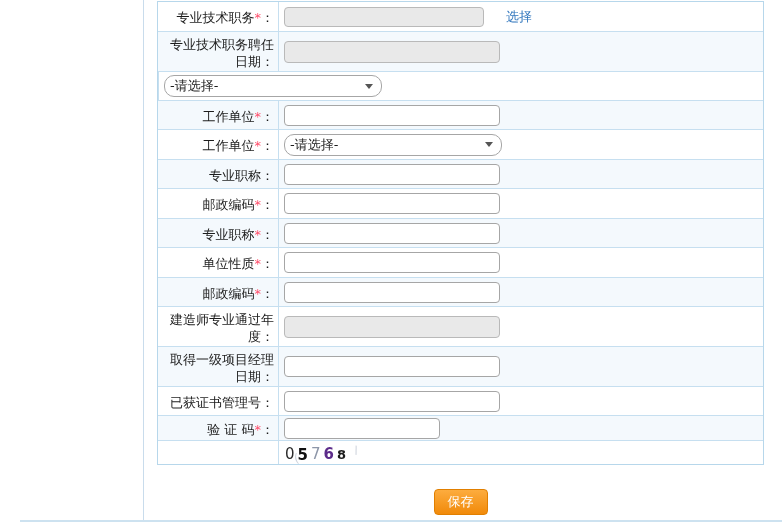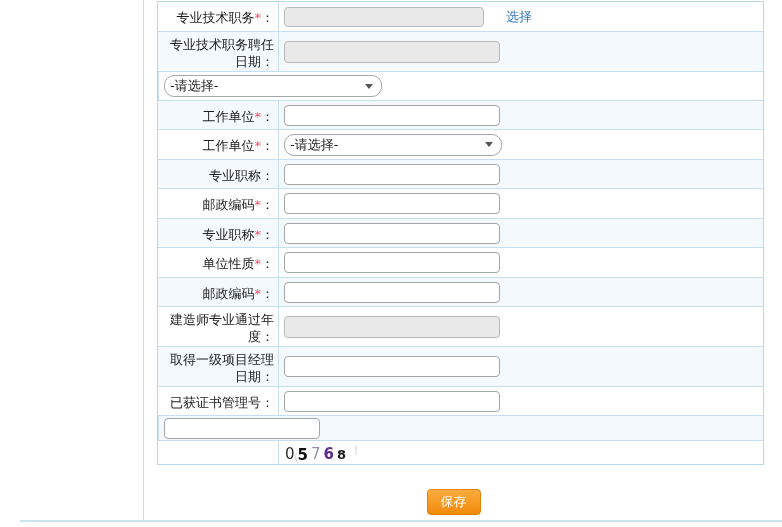--- a/index.html
+++ b/index.html
@@ -35,21 +35,21 @@
   .captcha{position:relative;margin-left:1px;height:20px;display:flex;align-items:flex-end;letter-spacing:3px;
            font-size:15px;line-height:18px;}
   .captcha .c0{color:#2a2a2a;font-weight:400;}
   .captcha .c1{color:#101010;font-weight:700;transform:translateY(1px);}
   .captcha .c2{color:#8d96a8;font-weight:400;}
   .captcha .c3{color:#5c2b8a;font-weight:700;}
   .captcha .c4{color:#1a1a1a;font-weight:700;font-size:13px;transform:translateY(1px);}
   .captcha::before{content:"(";position:absolute;left:9px;top:6px;color:#cdd3dc;font-size:12px;transform:rotate(-12deg);}
   .captcha::after{content:"\005C";color:#c9cfd9;font-size:11px;transform:rotate(18deg) translateY(-3px);margin-left:4px;}
   
-  .save-area{position:absolute;left:130px;top:489px;width:607px;text-align:center;text-decoration:underline;}
+  .save-area{position:absolute;left:137px;top:489px;width:607px;text-align:center;text-decoration:underline;}
   .save{display:inline-block;background:linear-gradient(#fdac3e,#f18a0a);border:1px solid #e17f00;border-radius:4px;
         color:#fff;font-size:13px;padding:3px 13px;cursor:pointer;font-family:inherit;}
   
   .scrollbar{position:absolute;left:762px;top:0;width:18px;height:517px;background:#f1f1f1;}
   .thumb{position:absolute;left:2px;top:97px;width:14px;height:400px;background:#c2c2c2;border-top:1px solid #aeaeae;}
   .scroll-btn{position:absolute;left:0;top:497px;width:18px;height:20px;display:flex;align-items:center;justify-content:center;}
   .down-tri{width:0;height:0;border-left:4px solid transparent;border-right:4px solid transparent;border-top:5px solid #7a7a7a;}
 </style>
 </head>
 <body>
@@ -175,20 +175,23 @@
     <div class="row h29">
       <div class="lcell">
           <span class="wrap"><span>已获证书管理号</span><span class="star"></span><span>：</span></span>
         </div>
       <div class="fcell">
           <input class="inp" style="">
         </div>
     </div>
 
     <div class="row h25 tint">
+      <div class="lcell">
+          <span class="wrap"><span>验 证 码</span><span class="star">*</span><span>：</span></span>
+        </div>
       <div class="fcell">
           <input class="inp short" style="">
         </div>
     </div>
 
     <div class="row h23">
       <div class="lcell">
           <span class="wrap"><span></span></span>
         </div>
       <div class="fcell">

